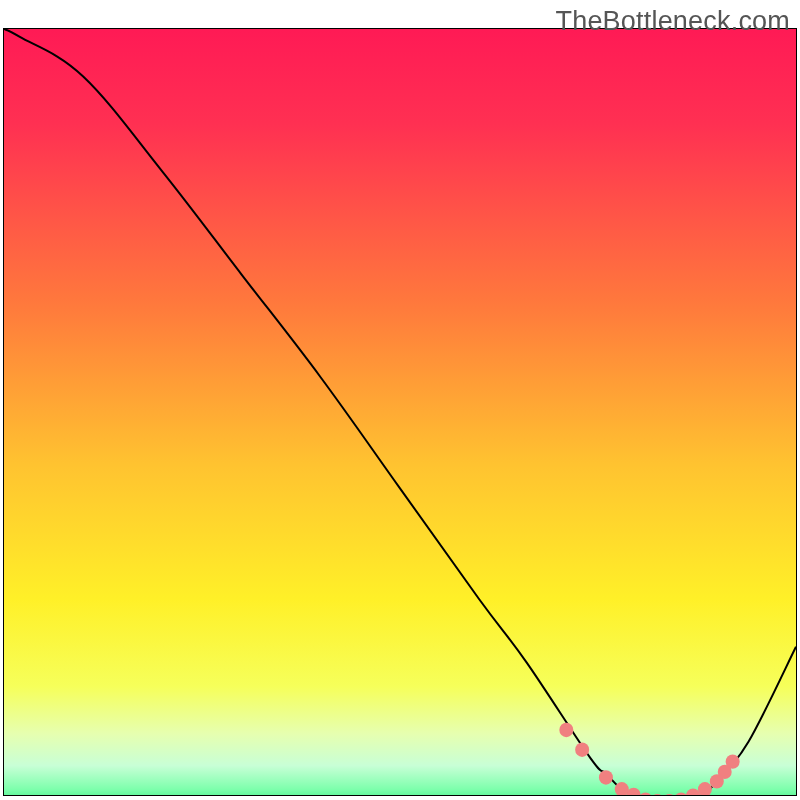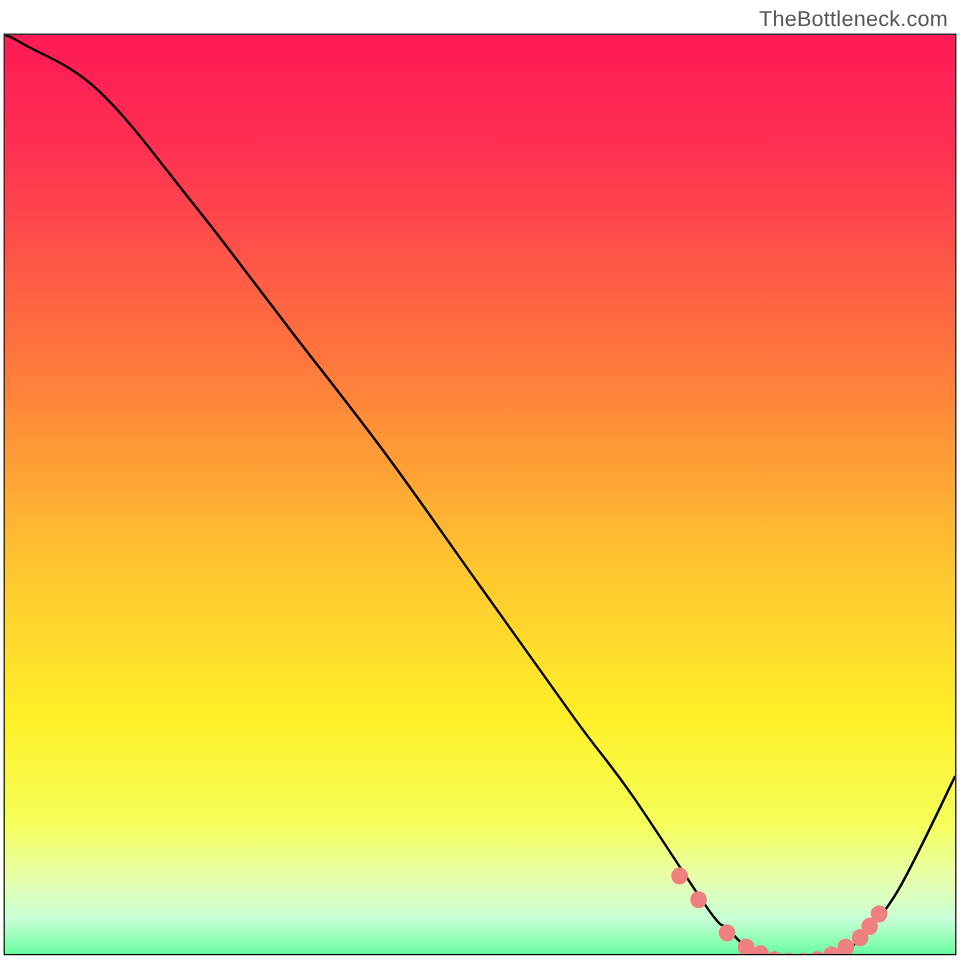--- a/index.html
+++ b/index.html
@@ -14,21 +14,21 @@
   .chart-container {
     position: relative;
     width: 800px;
     height: 800px;
   }
   .watermark {
     position: absolute;
     top: 6px;
     right: 10px;
     color: #555;
-    font-size: 18px;
+    font-size: 27px;
     letter-spacing: 0.2px;
     z-index: 10;
   }
   .plot-area {
     position: absolute;
     left: 3px;
     top: 28px;
     width: 794px;
     height: 768px;
     border: 1.5px solid #000;

